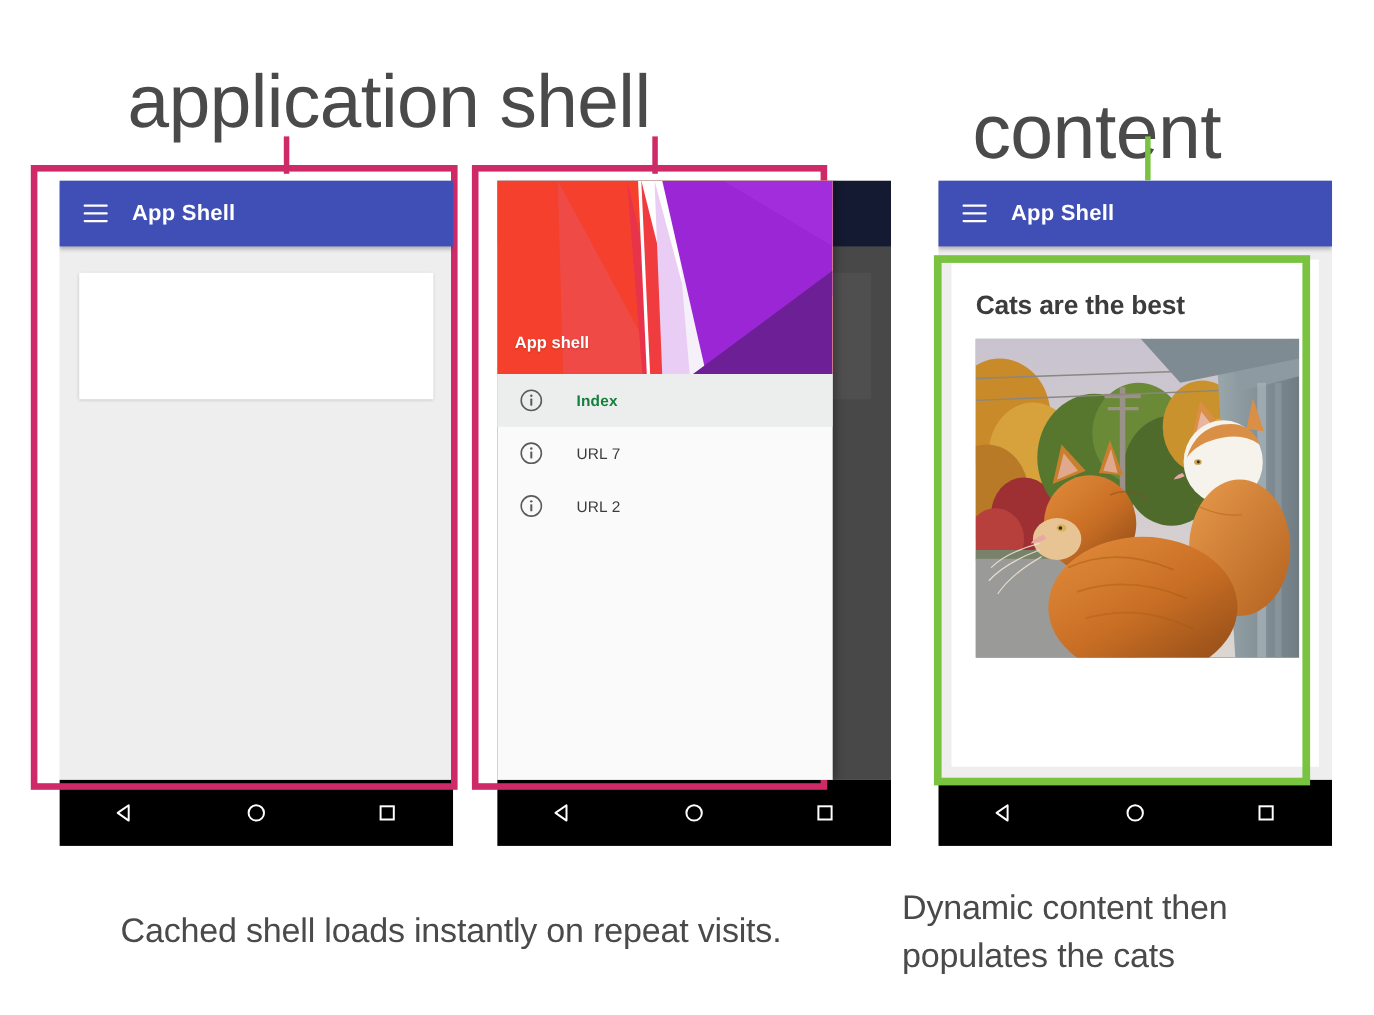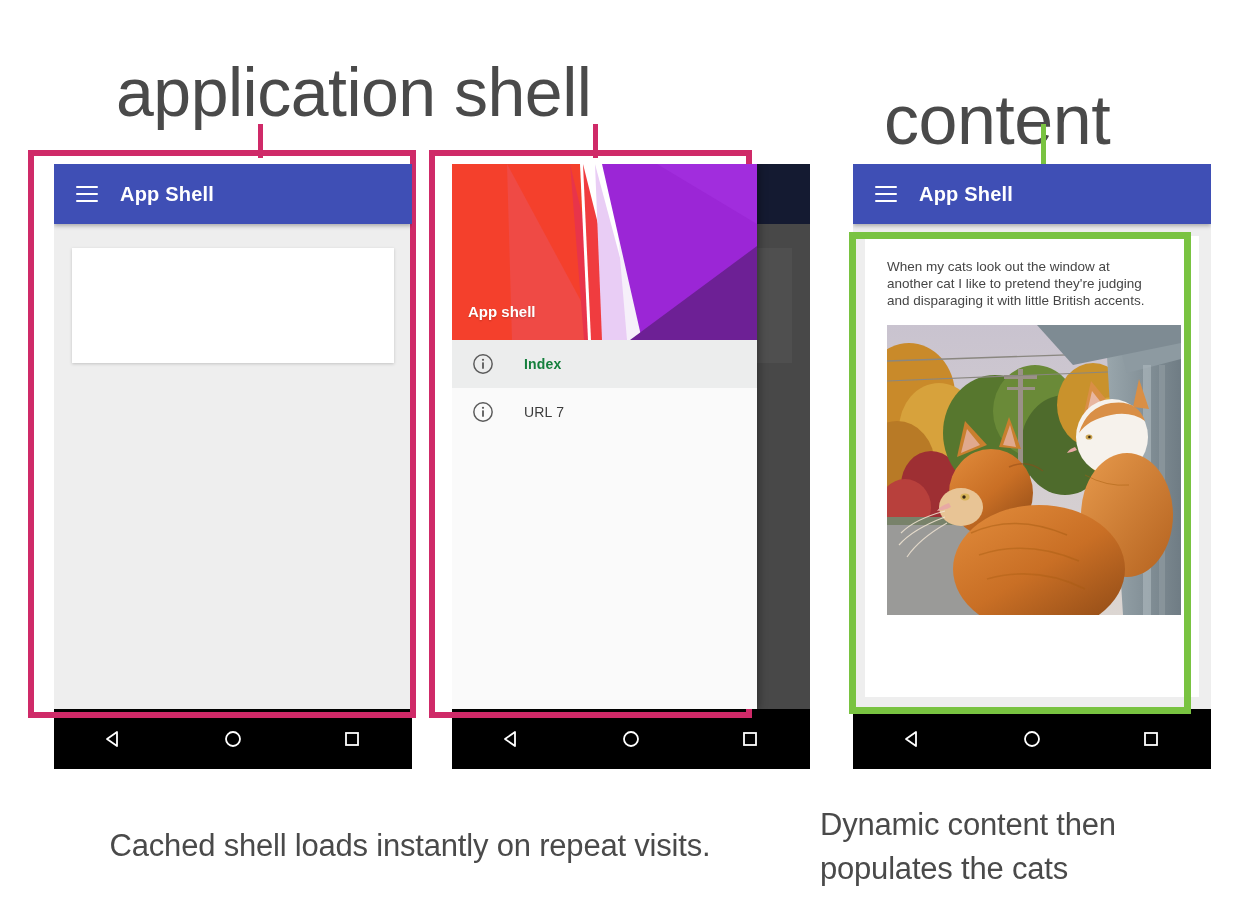--- a/index.html
+++ b/index.html
@@ -365,20 +365,30 @@
           <span class="info-icon">
             <svg width="22" height="22" viewBox="0 0 24 24">
               <circle cx="12" cy="12" r="10" fill="none" stroke="#5b5b5b" stroke-width="1.6"></circle>
               <circle cx="12" cy="7.4" r="1.2" fill="#5b5b5b"></circle>
               <rect x="11" y="10.2" width="2" height="7" rx="0.6" fill="#5b5b5b"></rect>
             </svg>
           </span>
           <span class="drawer-item-label">URL 7</span>
         </div>
 
+        <div class="drawer-item">
+          <span class="info-icon">
+            <svg width="22" height="22" viewBox="0 0 24 24">
+              <circle cx="12" cy="12" r="10" fill="none" stroke="#5b5b5b" stroke-width="1.6"></circle>
+              <circle cx="12" cy="7.4" r="1.2" fill="#5b5b5b"></circle>
+              <rect x="11" y="10.2" width="2" height="7" rx="0.6" fill="#5b5b5b"></rect>
+            </svg>
+          </span>
+          <span class="drawer-item-label">URL 2</span>
+        </div>
 
       </div>
     </div>
 
   </div>
 
   <div class="navbar">
     <div class="nav-btn">
       <svg width="20" height="20" viewBox="0 0 20 20">
           <polygon points="13,3 13,17 3,10" fill="none" stroke="#ffffff" stroke-width="1.8" stroke-linejoin="round"></polygon>
@@ -404,21 +414,21 @@
       <div class="hamburger">
         <span></span>
           <span></span>
           <span></span>
       </div>
       <div class="appbar-title">App Shell</div>
     </div>
 
     <div class="article-area">
       <div class="article-card">
-        <p class="article-body">When my cats look out the window at another cat I like to pretend they're judging and disparaging it with little British accents.</p>
+        <div class="article-title">Cats are the best</div>
 
         <div class="article-photo">
           <svg width="294" height="290" viewBox="0 0 294 290" preserveAspectRatio="none">
             <defs>
               <linearGradient id="sky" x1="0" y1="0" x2="0" y2="1">
                 <stop offset="0%" stop-color="#c9c3cf"></stop>
                 <stop offset="100%" stop-color="#dcd6d2"></stop>
               </linearGradient>
               <linearGradient id="furA" x1="0.1" y1="0" x2="0.9" y2="1">
                 <stop offset="0%" stop-color="#e08a3a"></stop>

